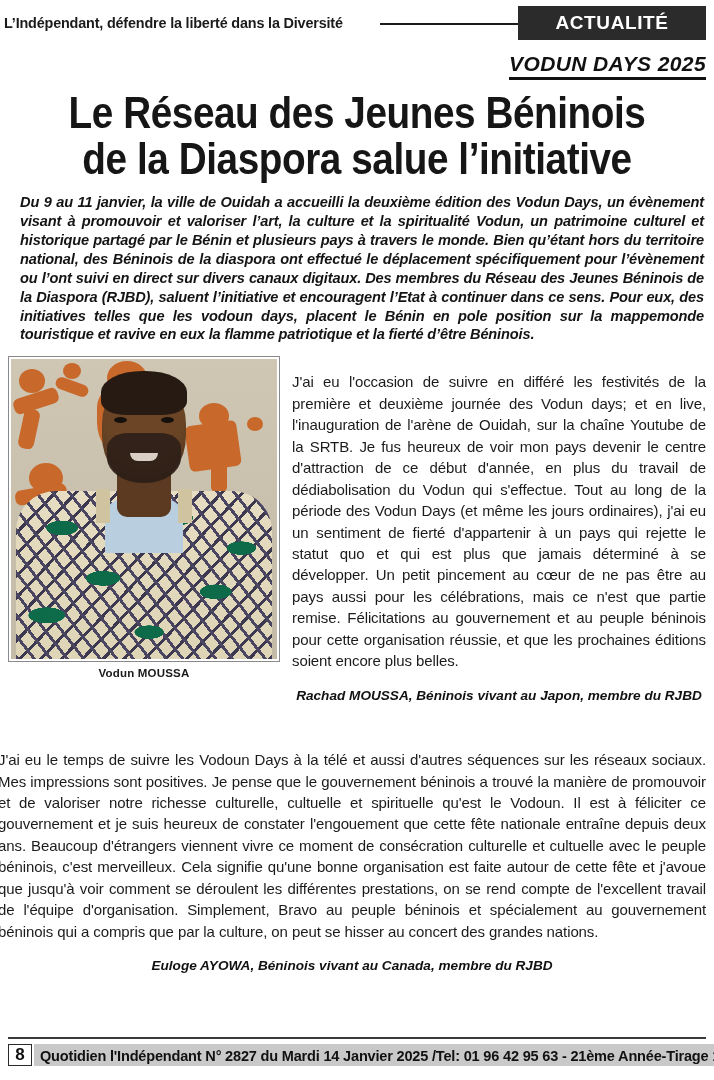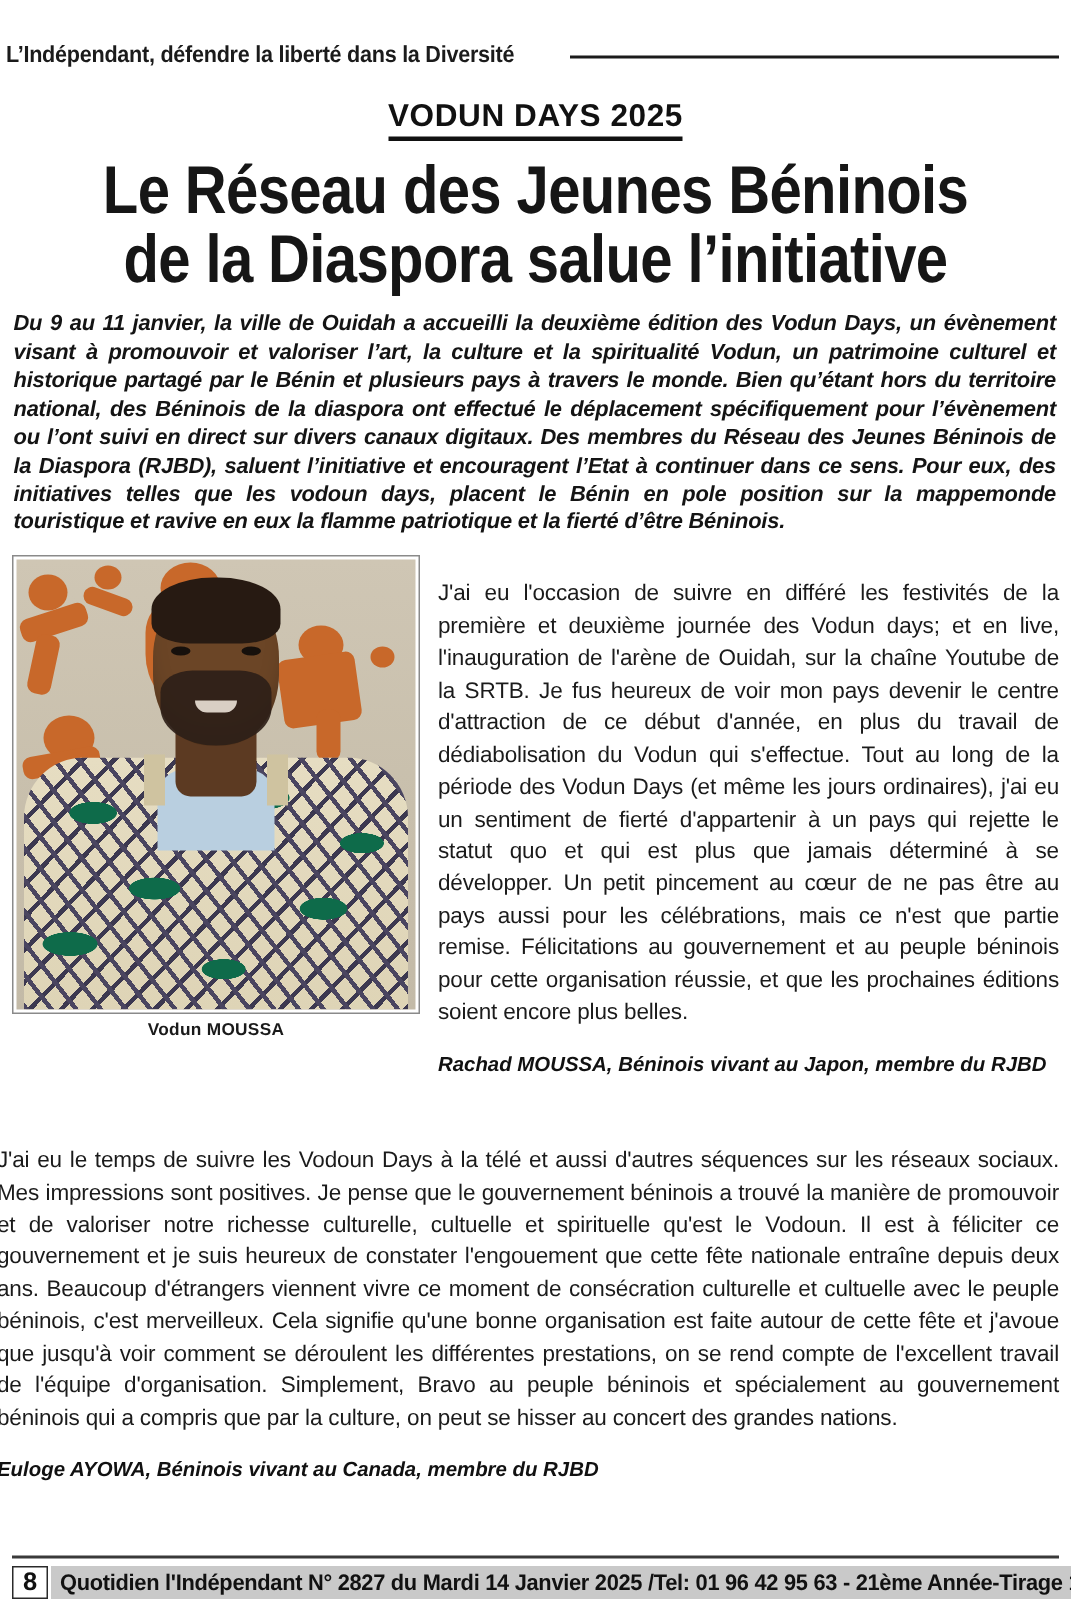--- a/index.html
+++ b/index.html
@@ -15,21 +15,21 @@
     font-family: "Liberation Sans", sans-serif;
     color: #111111;
     position: relative;
   }
 
   .page {
     width: 714px;
     height: 1080px;
     position: relative;
     box-sizing: border-box;
-    padding: 14px 8px;
+    padding: 0 8px;
     border-radius: 26px;
   }
 
   
   .masthead {
     height: 46px;
     display: flex;
     align-items: center;
     position: relative;
   }
@@ -61,22 +61,23 @@
     padding: 7px 26px 8px 26px;
     margin-left: 0px;
     line-height: 1;
     box-sizing: border-box;
     min-width: 188px;
     text-align: center;
   }
 
   
   .kicker-wrap {
-    text-align: center;
+    text-align: right;
     margin-top: 6px;
+    font-style: italic;
   }
   .kicker {
     display: inline-block;
     font-size: 21px;
     font-weight: 700;
     letter-spacing: 0.4px;
     color: #111;
     border-bottom: 3px solid #111;
     padding-bottom: 1px;
     font-family: "Liberation Sans", sans-serif;
@@ -95,21 +96,21 @@
   }
   .headline span {
     display: block;
     transform: scaleX(0.86);
     transform-origin: center center;
     white-space: nowrap;
   }
 
   
   .chapeau {
-    margin: 10px 2px 0 1px;
+    margin: 10px 2px 0 12px;
     font-family: "Liberation Sans", sans-serif;
     font-style: italic;
     font-weight: 700;
     font-size: 14.6px;
     line-height: 1.30;
     text-align: justify;
     color: #141414;
     letter-spacing: -0.15px;
   }
 
@@ -153,20 +154,21 @@
     font-family: "Liberation Sans", sans-serif;
     letter-spacing: -0.1px;
   }
   .byline {
     font-style: italic;
     font-weight: 700;
     font-size: 13.6px;
     margin-top: 16px;
     color: #111;
     font-family: "Liberation Sans", sans-serif;
+    text-align: center;
   }
 
   
   .block-lower {
     display: flex;
     gap: 12px;
     margin-top: 18px;
     align-items: flex-start;
   }
   .text-col-left { flex: 1 1 auto; margin-left: -10px; }
@@ -390,20 +392,21 @@
   }
 </style>
 </head>
 <body>
 
 <div class="page">
 
   <div class="masthead">
     <div class="masthead-slogan">L’Indépendant, défendre la liberté dans la Diversité</div>
     <div class="masthead-rule"></div>
+    <div class="section-badge">ACTUALITÉ</div>
   </div>
 
   <div class="kicker-wrap">
     <div class="kicker">VODUN DAYS 2025</div>
   </div>
 
   <h1 class="headline">
     <span>Le Réseau des Jeunes Béninois</span>
     <span>de la Diaspora salue l’initiative</span>
   </h1>

